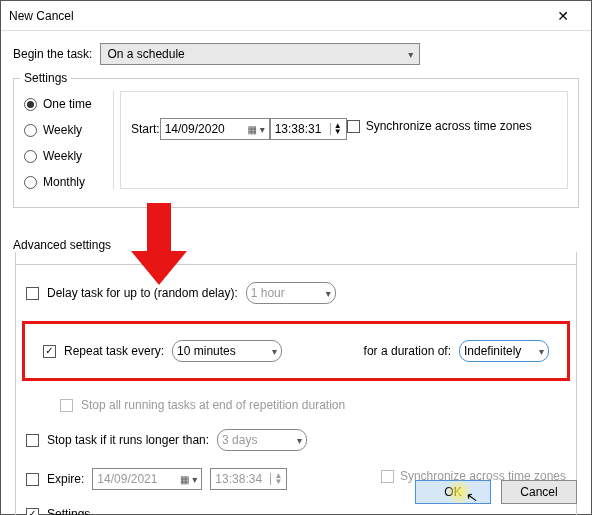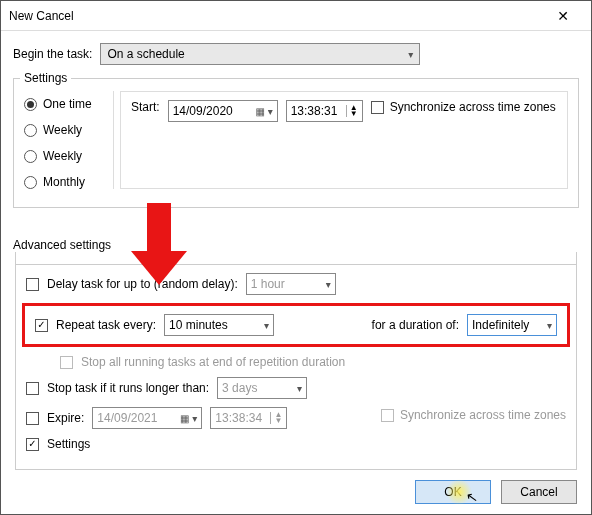--- a/index.html
+++ b/index.html
@@ -55,51 +55,51 @@
   .radio {
     width:13px; height:13px; border-radius:50%;
     border:1px solid #555; position:relative; background:#fff;
   }
   .radio.checked::after{
     content:""; position:absolute; width:7px; height:7px; border-radius:50%;
     background:#333; top:2px; left:2px;
   }
   .start-box {
     flex:1; border:1px solid #ddd; padding:8px 10px 30px 10px;
-    display:flex; align-items:flex-start; gap:8px; flex-wrap:wrap;
+    display:flex; align-items:center; flex-wrap:wrap;
   }
   .date-input, .time-input, .combobox {
     height:22px; border:1px solid #888; background:#fff;
     display:flex; align-items:center; padding:0 4px; font-size:12px;
     gap:4px;
   }
   .date-input { width:110px; justify-content:space-between;}
   .time-input { width:77px; justify-content:space-between;}
-  .combobox { justify-content:space-between; }
+  .combobox { justify-content:space-between;border-radius:10px; }
   .spinner {
     display:flex; flex-direction:column; line-height:6px; font-size:8px;
     border-left:1px solid #aaa; padding-left:3px;
   }
   .chevron { font-size:10px; color:#555; }
   .calendar-icon { font-size:10px; color:#555; display:flex; gap:2px; align-items:center;}
   .checkbox {
     width:13px; height:13px; border:1px solid #555; background:#fff;
     display:inline-flex; align-items:center; justify-content:center;
     font-size:10px; line-height:10px;
   }
   .checkbox.checked::after { content:"✓"; color:#000; }
 
   .adv-label { margin-top:30px; }
   fieldset.advanced {
     border:1px solid #ccc; border-top:none;
     padding:12px 10px 10px 10px;
   }
   .adv-border-top { border-top:1px solid #ccc; height:1px; margin:0 -10px 0 -10px; }
 
-  .adv-row { display:flex; align-items:center; gap:8px; margin:8px 0; }
+  .adv-row { display:flex; align-items:center; gap:8px; margin:17px 0; }
   .disabled { color:#9a9a9a !important; }
   .disabled .checkbox { border-color:#bbb; }
 
   .highlight-box {
     border:3px solid #e81515; padding:4px 6px;
     margin:6px -4px;
   }
 
   .arrow {
     position:absolute; left:130px; top:202px; width:56px; height:86px;
@@ -209,21 +209,21 @@
       <div class="adv-row">
         <span class="checkbox"></span>
         <span>Delay task for up to (random delay):</span>
         <div class="combobox w90 disabled">
           <span>1 hour</span>
           <span class="chevron">▾</span>
         </div>
       </div>
 
       <div class="highlight-box">
-        <div class="adv-row" style="margin:4px;">
+        <div class="adv-row" style="margin:12px;">
           <span class="checkbox checked"></span>
           <span>Repeat task every:</span>
           <div class="combobox w110">
             <span>10 minutes</span>
             <span class="chevron">▾</span>
           </div>
           <span style="flex:1"></span>
           <span>for a duration of:</span>
           <div class="combobox w90" style="border-color:#4a90d9;">
             <span>Indefinitely</span>

